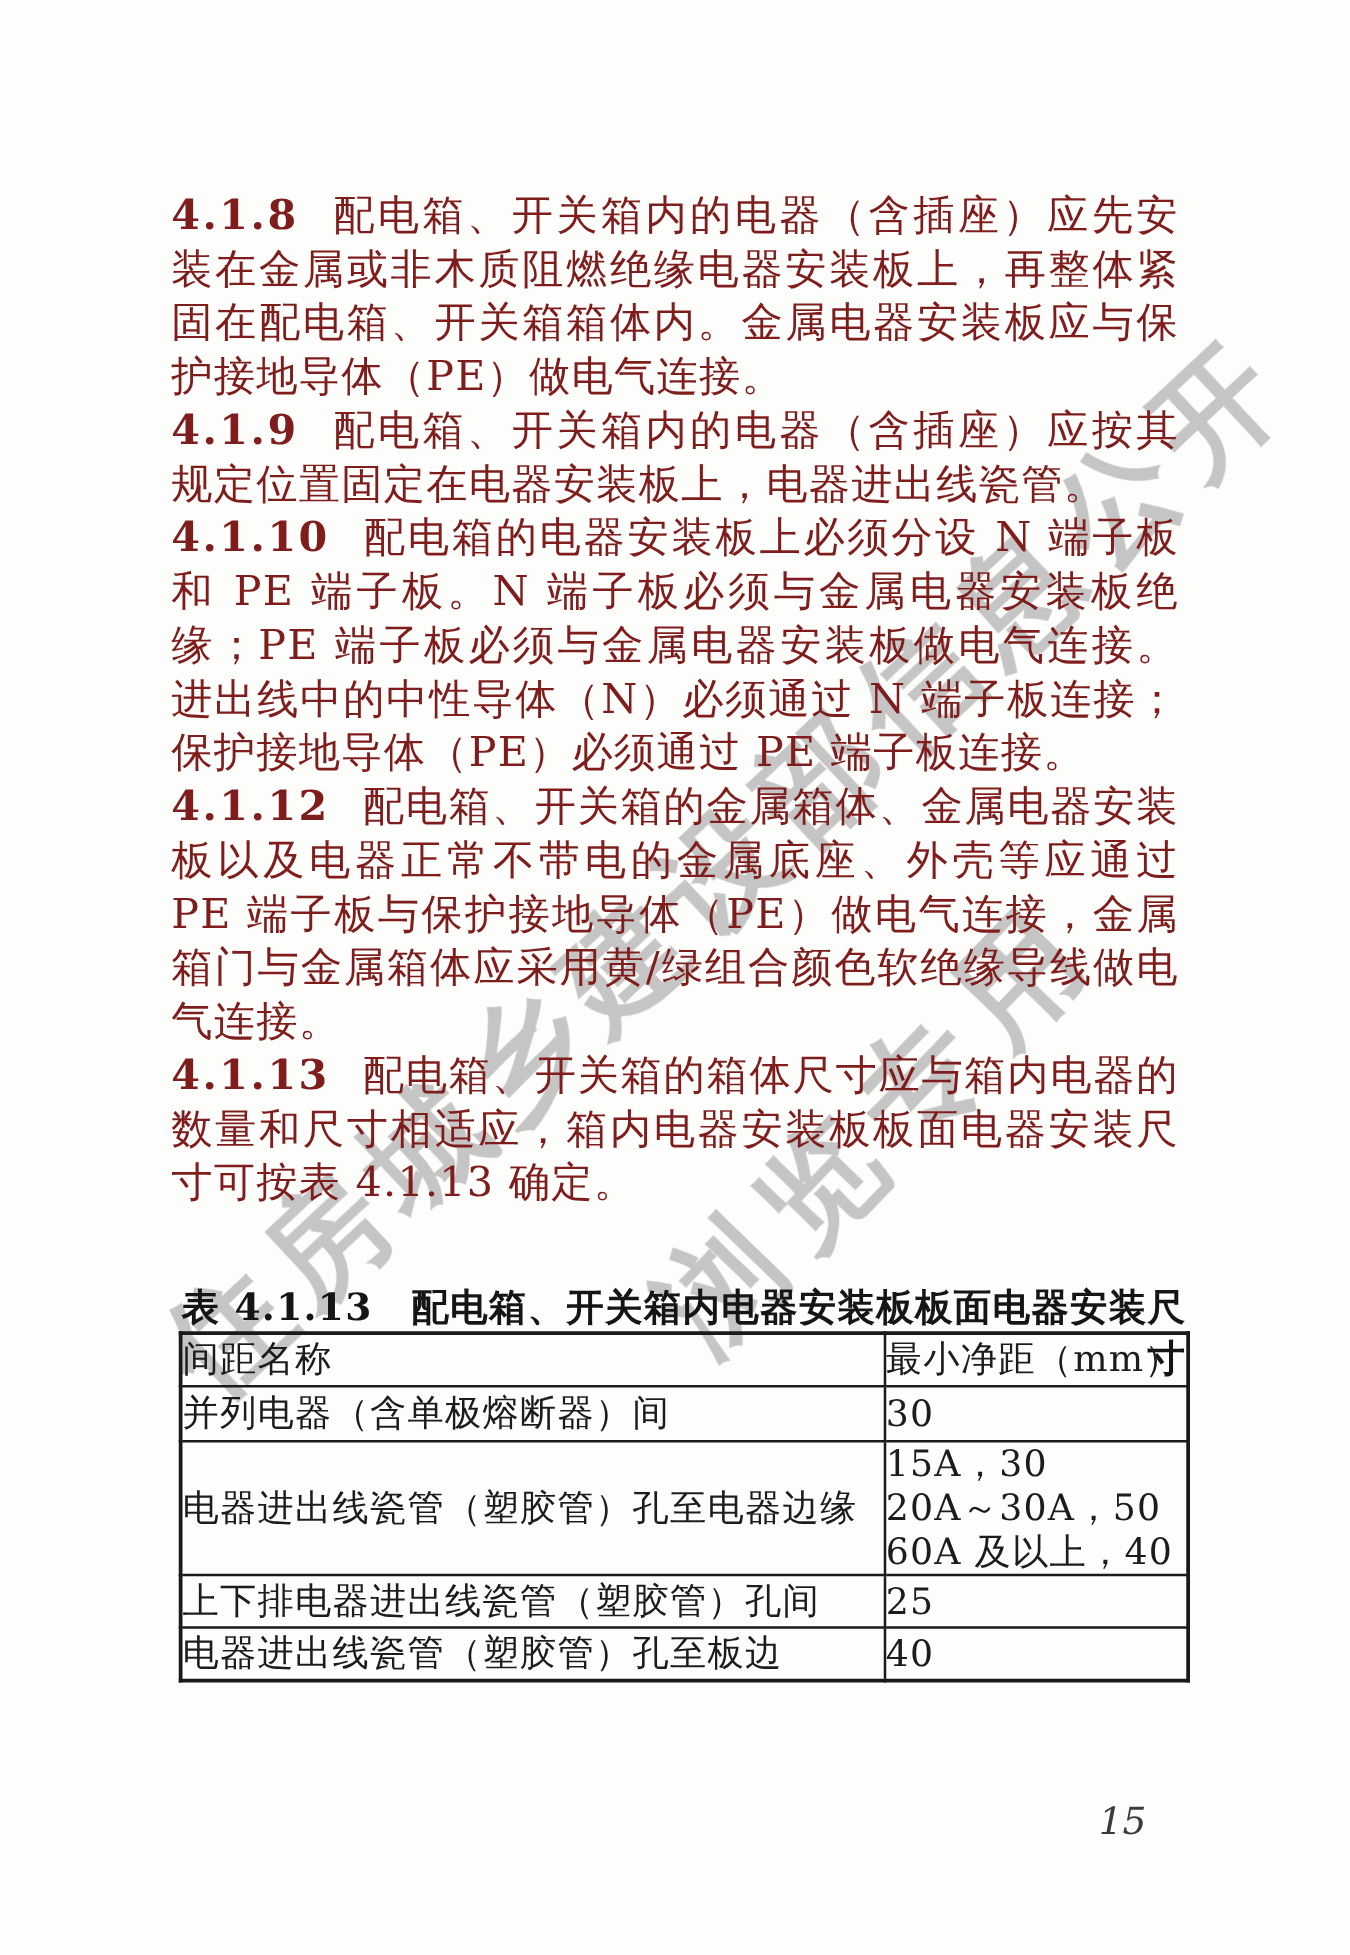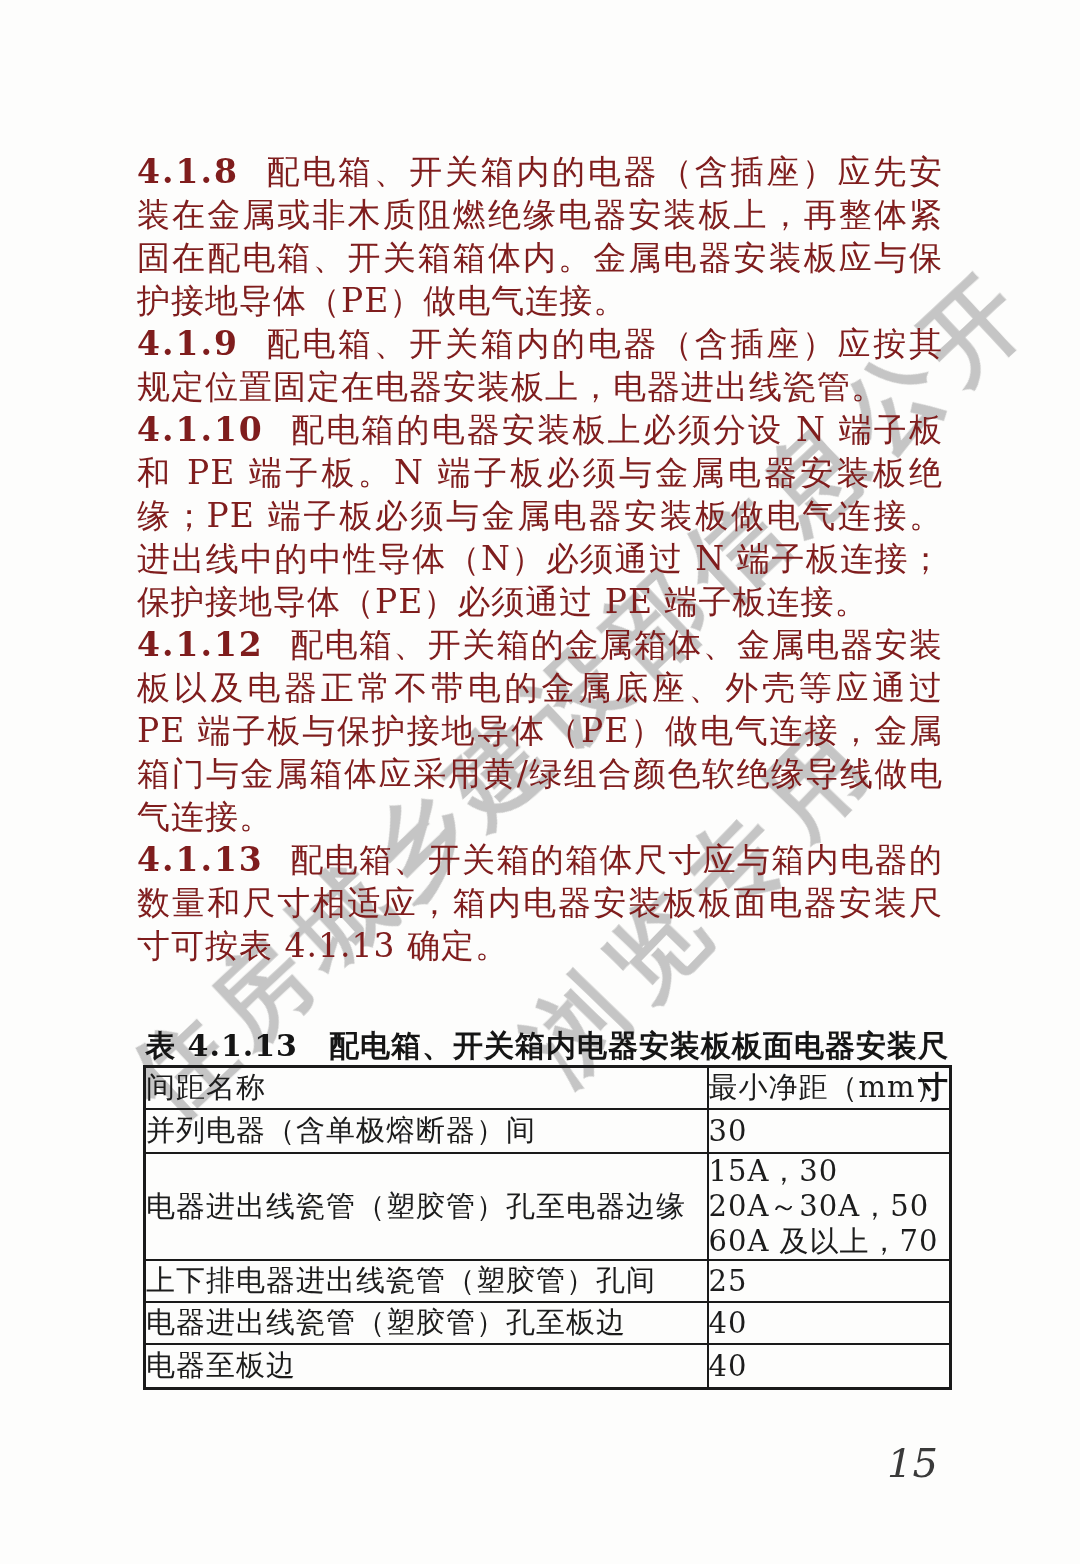--- a/index.html
+++ b/index.html
@@ -63,23 +63,23 @@
   .row-s1{height:44px;margin-left:36px;}
   .row-tall{height:106px;}
   .row-s3{height:32px;}
   .row-s4{height:42px;}
   .row-s5{height:44px;}
   .val-stack div{line-height:35px;}
   
   .page-number{
     position:absolute;left:858px;top:1440px;width:80px;
     font-style:italic;
-    font-size:40px;
+    font-size:30px;
     color:#3a3a3a;
-    text-align:right;
+    text-align:center;
   }
   
   .watermark{
     position:absolute;
     white-space:nowrap;
     font-weight:bold;
     font-size:96px;
     color:rgba(0,0,0,0.22);
     transform-origin:0 50%;
     filter:blur(0.6px);
@@ -119,34 +119,30 @@
       <tr class="row-s1">
         <td>并列电器（含单极熔断器）间</td>
         <td>30</td>
       </tr>
       <tr class="row-tall">
         <td>电器进出线瓷管（塑胶管）孔至电器边缘</td>
         <td>
           <div class="val-stack">
             <div>15A，30</div>
             <div>20A～30A，50</div>
-            <div>60A 及以上，70</div>
+            <div>60A 及以上，40</div>
           </div>
         </td>
       </tr>
       <tr class="row-s3">
         <td>上下排电器进出线瓷管（塑胶管）孔间</td>
         <td>25</td>
       </tr>
       <tr class="row-s4">
         <td>电器进出线瓷管（塑胶管）孔至板边</td>
         <td>40</td>
       </tr>
-      <tr class="row-s5">
-        <td>电器至板边</td>
-        <td>40</td>
-      </tr>
     </tbody>
   </table>
 
   <div class="page-number">15</div>
 
 </div>
 
 </body></html>

